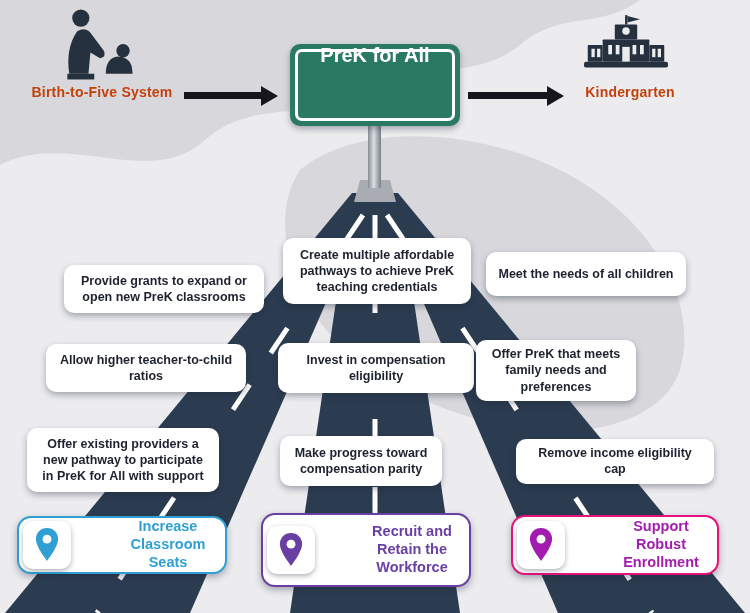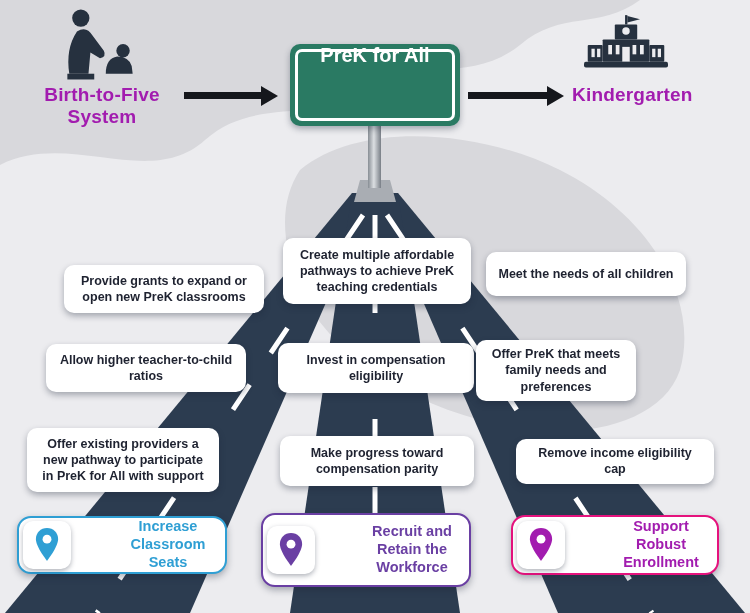--- a/index.html
+++ b/index.html
@@ -5,21 +5,21 @@
   html,body { margin:0; padding:0; }
   .stage {
     position:relative; width:750px; height:613px; overflow:hidden;
     background:#ececef;
     font-family:"Liberation Sans", sans-serif;
   }
   .stage svg.layer { position:absolute; left:0; top:0; }
 
   
   .flow-label {
-    position:absolute; font-weight:bold; font-size:19px; color:#a21caf;
+    position:absolute; font-weight:bold; font-size:14px; color:#c2410c;
     text-align:center; letter-spacing:.2px;
   }
   .label-left  { left:18px;  top:84px; width:168px; }
   .label-right { left:572px; top:84px; width:116px; }
 
   .icon { position:absolute; color:#26313f; }
   .icon-caregiver { left:52px;  top:6px;  width:96px; height:74px; }
   .icon-school    { left:584px; top:12px; width:84px; height:66px; }
 
   .arrow { position:absolute; height:7px; background:#15171c; top:92px; }
@@ -54,21 +54,21 @@
     font-weight:bold; font-size:12.5px; line-height:1.3; color:#1e2230;
     padding:6px 12px;
   }
   .c-a1 { left:64px;  top:251px; width:200px; min-height:48px;margin-top:14px; }
   .c-b1 { left:283px; top:238px; width:188px; min-height:66px; }
   .c-c1 { left:486px; top:252px; width:200px; min-height:44px; }
   .c-a2 { left:46px;  top:344px; width:200px; min-height:48px; }
   .c-b2 { left:278px; top:343px; width:196px; min-height:50px; }
   .c-c2 { left:476px; top:340px; width:160px; min-height:52px; }
   .c-a3 { left:27px;  top:428px; width:192px; min-height:64px; }
-  .c-b3 { left:280px; top:436px; width:194px; min-height:50px; }
+  .c-b3 { left:280px; top:436px; width:162px; min-height:50px; }
   .c-c3 { left:516px; top:439px; width:198px; min-height:44px; }
 
   
   .pill {
     position:absolute; z-index:5; box-sizing:border-box;
     background:#ffffff; border-radius:14px; border:2px solid;
     display:flex; align-items:center;
     box-shadow:0 3px 7px rgba(25,35,55,.35);
     gap:40px;
   }

